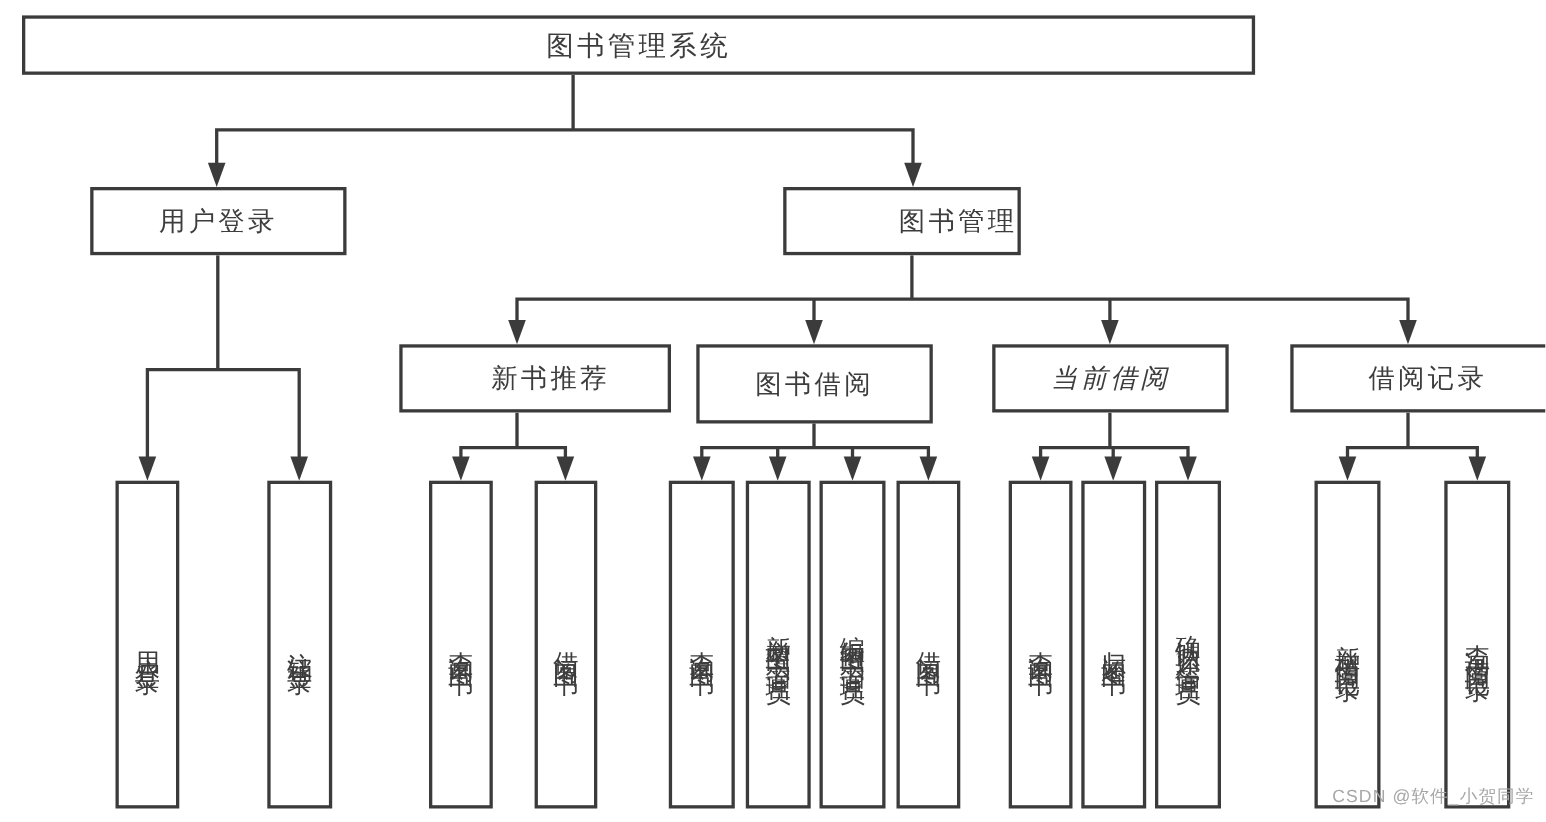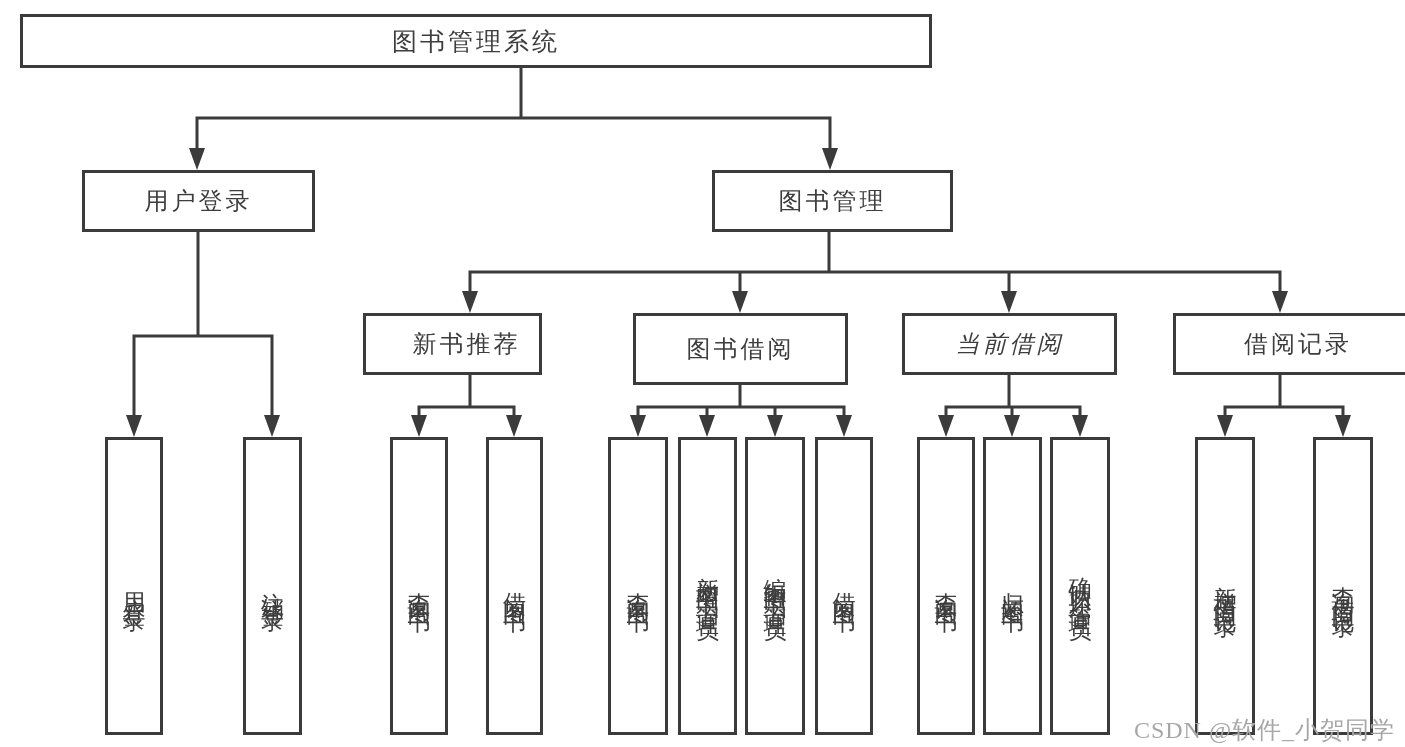--- a/index.html
+++ b/index.html
@@ -47,26 +47,25 @@
     text-orientation: mixed;
     font-size: 23px;
     letter-spacing: 6px;
     line-height: 1;
     white-space: nowrap;
   }
   .watermark {
     position: absolute;
     right: 10px;
     top: 714px;
-    font-size: 24px;
+    font-size: 16px;
     color: #a6a6a6;
     letter-spacing: 1px;
     z-index: 3;
     white-space: nowrap;
-    font-family: Liberation Serif, serif;
   }
 </style>
 </head>
 <body>
 
 <div id="stage">
 
   <svg id="wires" width="1405" height="747" viewBox="0 0 1405 747">
     <g stroke="#3b3b3b" stroke-width="3" fill="none">
       <path d="M521,68 V118 M195.5,118 H831.5 M197,118 V150 M830,118 V150"></path>
@@ -93,32 +92,32 @@
       <polygon points="767,415 783,415 775,437"></polygon>
       <polygon points="836,415 852,415 844,437"></polygon>
       <polygon points="938,415 954,415 946,437"></polygon>
       <polygon points="1004,415 1020,415 1012,437"></polygon>
       <polygon points="1072,415 1088,415 1080,437"></polygon>
       <polygon points="1217,415 1233,415 1225,437"></polygon>
       <polygon points="1335,415 1351,415 1343,437"></polygon>
     </g>
   </svg>
 
-  <div class="node" style="left:20px; top:14px; width:912px; height:54px;">
+  <div class="node" style="left:20px; top:14px; width:1121px; height:54px;">
     <span class="root-label">图书管理系统</span>
   </div>
 
   <div class="node" style="left:82px; top:170px; width:233px; height:62px;">
     <span class="h-label">用户登录</span>
   </div>
-  <div class="node" style="left:712px; top:170px; width:241px; height:62px;">
+  <div class="node" style="left:712px; top:170px; width:216px; height:62px;justify-content:flex-end;">
     <span class="h-label">图书管理</span>
   </div>
 
-  <div class="node" style="left:363px; top:313px; width:179px; height:62px;padding-left:28px;">
+  <div class="node" style="left:363px; top:313px; width:247px; height:62px;padding-left:28px;">
     <span class="h-label">新书推荐</span>
   </div>
   <div class="node" style="left:633px; top:313px; width:215px; height:72px;">
     <span class="h-label">图书借阅</span>
   </div>
   <div class="node" style="left:902px; top:313px; width:215px; height:62px;font-style:italic;">
     <span class="h-label">当前借阅</span>
   </div>
   <div class="node" style="left:1173px; top:313px; width:250px; height:62px;">
     <span class="h-label">借阅记录</span>

